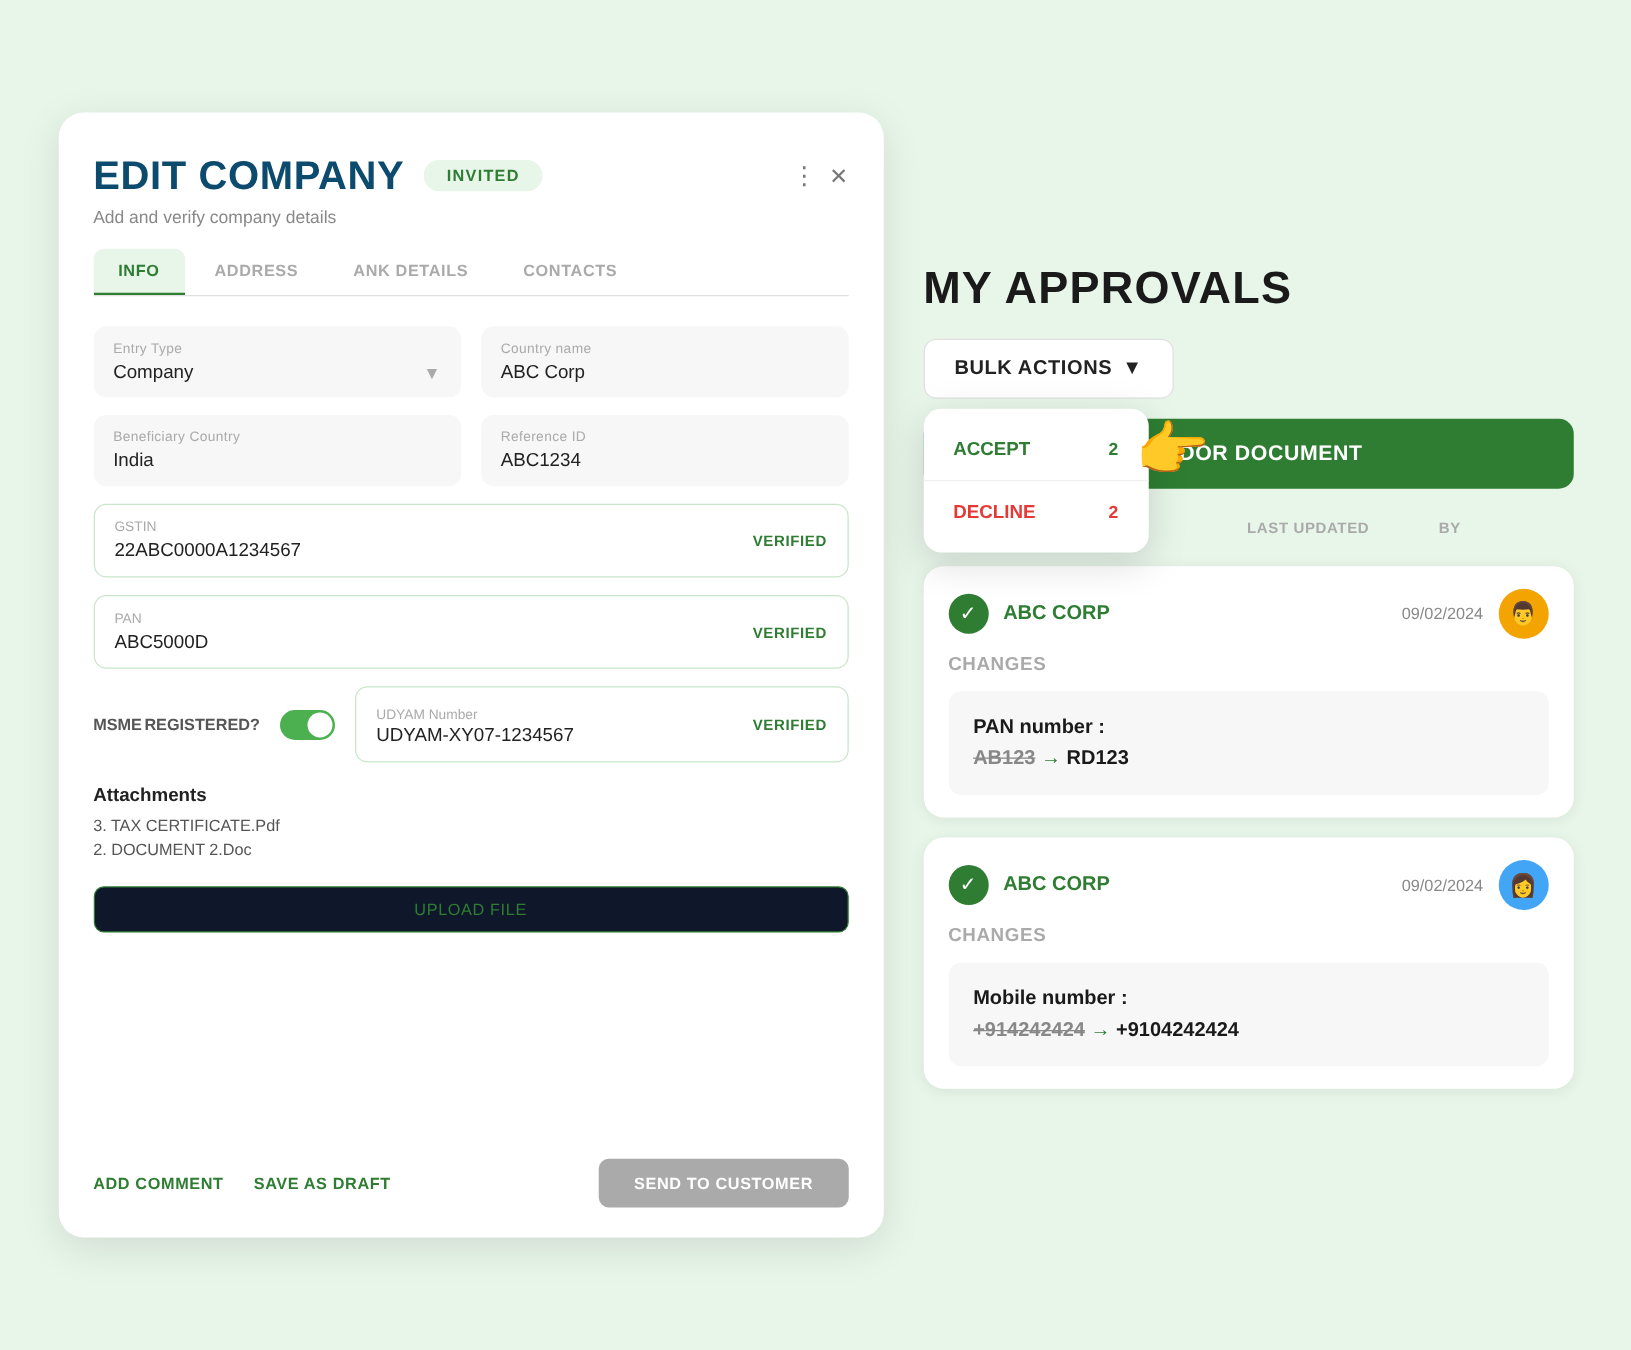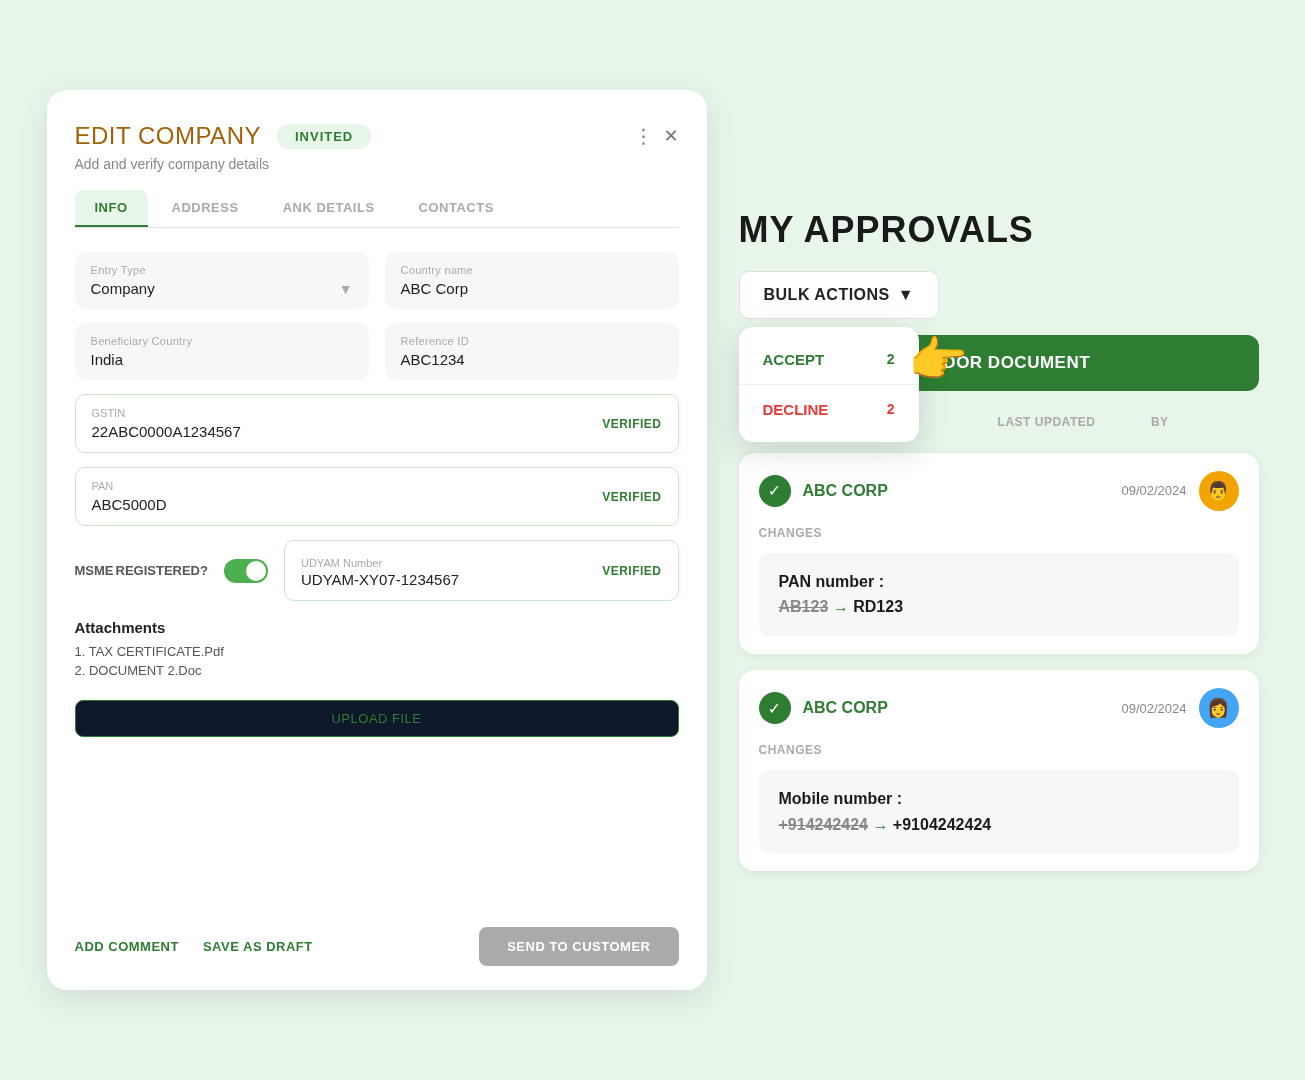--- a/index.html
+++ b/index.html
@@ -28,23 +28,23 @@
       flex-direction: column;
       gap: 0;
     }
     .panel-header {
       display: flex;
       align-items: center;
       gap: 16px;
       margin-bottom: 6px;
     }
     .panel-title {
-      font-size: 24px;
-      font-weight: 400;
-      color: #a16207;
+      font-size: 32px;
+      font-weight: 700;
+      color: #0c4a6e;
       letter-spacing: 0.5px;
     }
     .invited-badge {
       background: #e8f5e9;
       color: #2e7d32;
       font-weight: 700;
       font-size: 13px;
       border-radius: 20px;
       padding: 5px 18px;
       letter-spacing: 1px;
@@ -393,21 +393,21 @@
       border-radius: 50%;
       display: flex;
       align-items: center;
       justify-content: center;
       font-size: 18px;
     }
     .avatar-1 { background: #f4a400; }
     .avatar-2 { background: #42a5f5; }
 
     .changes-label {
-      font-size: 12px;
+      font-size: 15px;
       font-weight: 700;
       color: #aaa;
       letter-spacing: 0.5px;
     }
     .changes-box {
       background: #f7f7f7;
       border-radius: 10px;
       padding: 16px 20px;
       font-size: 16px;
       font-weight: 600;
@@ -485,21 +485,21 @@
     </div>
     <div class="udyam-field" style="position:relative;">
       <span style="font-size:11px;color:#aaa;font-weight:500;">UDYAM Number</span>
       <div style="font-size:15px;color:#222;font-weight:500;">UDYAM-XY07-1234567</div>
       <span class="verified-badge">VERIFIED</span>
     </div>
   </div>
 
   <div class="attachments-section">
     <div class="attachments-title">Attachments</div>
-    <div class="attachment-item">1. TAX CERTIFICATE.Pdf</div>
+    <div class="attachment-item">3. TAX CERTIFICATE.Pdf</div>
     <div class="attachment-item">2. DOCUMENT 2.Doc</div>
   </div>
 
   <button class="upload-btn">UPLOAD FILE</button>
 
   <div class="bottom-actions">
     <button class="link-btn">ADD COMMENT</button>
     <button class="link-btn">SAVE AS DRAFT</button>
     <button class="send-btn">SEND TO CUSTOMER</button>
   </div>

